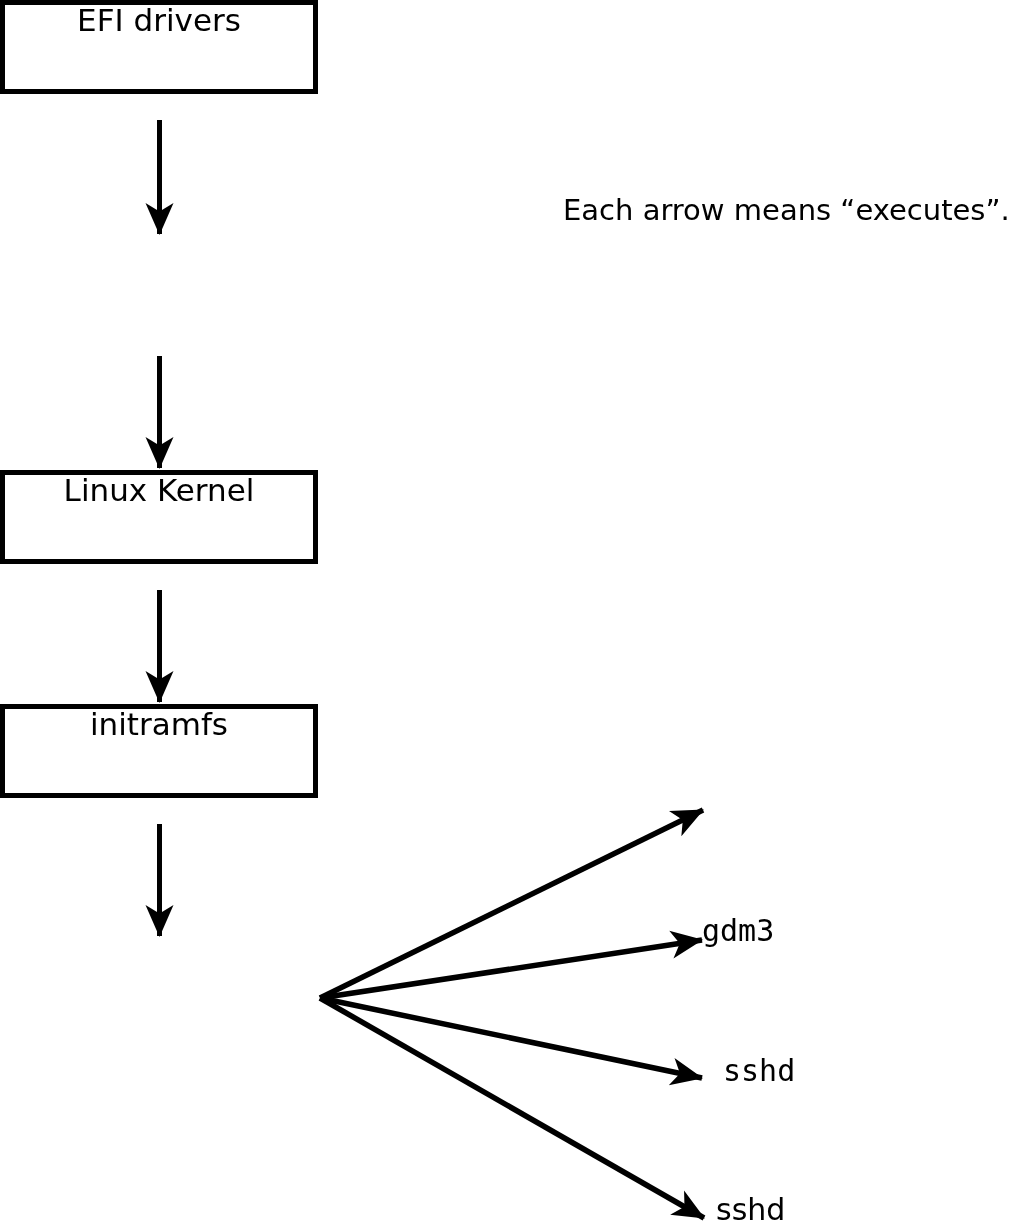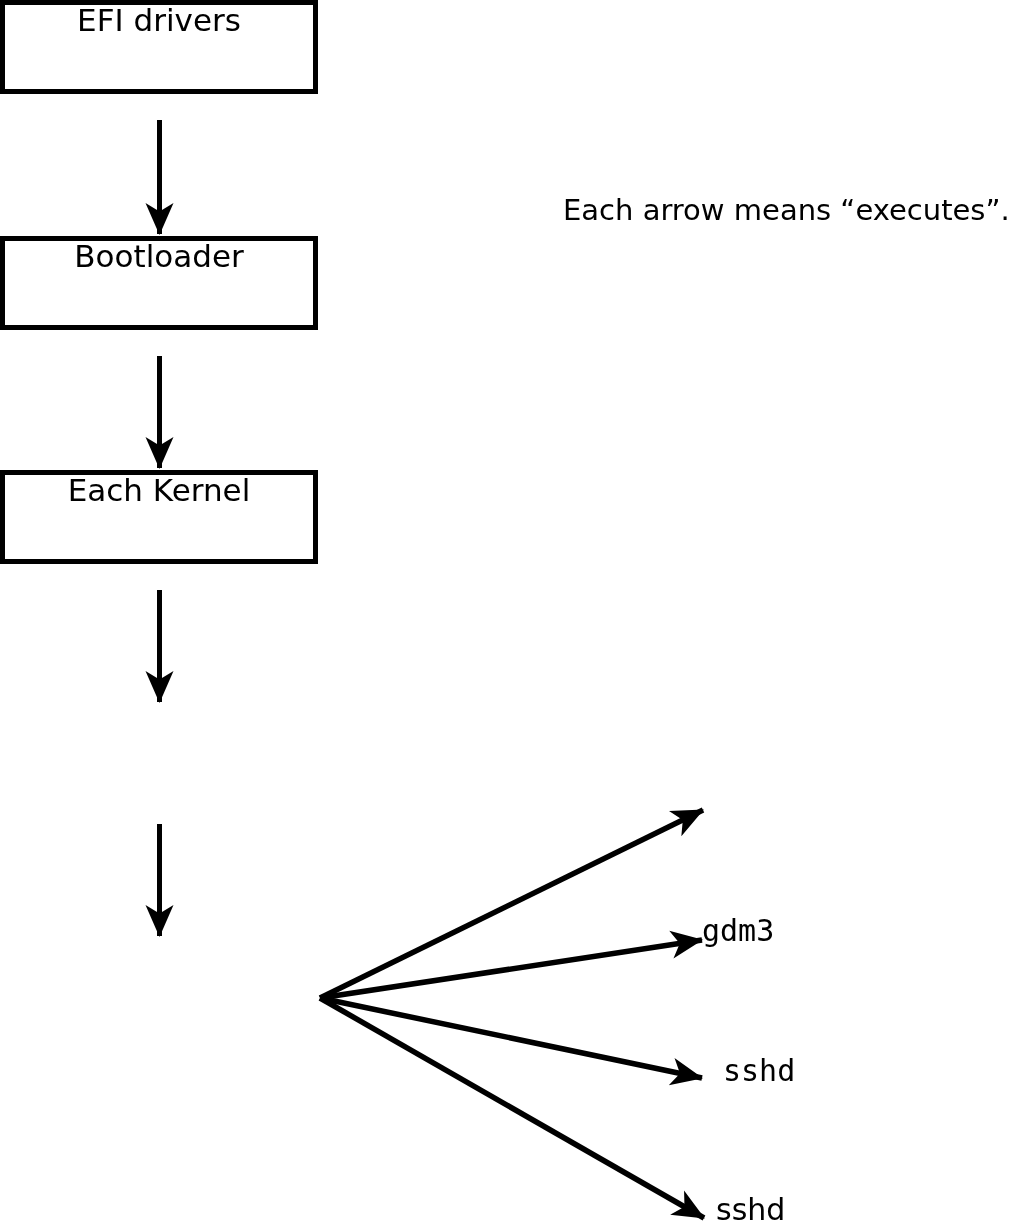--- a/index.html
+++ b/index.html
@@ -48,25 +48,25 @@
 
     <line x1="320" y1="998" x2="703" y2="810" stroke="#000000" stroke-width="5.5" marker-end="url(#ah)"></line>
     <line x1="320" y1="998" x2="702" y2="940" stroke="#000000" stroke-width="5.5" marker-end="url(#ah)"></line>
     <line x1="320" y1="998" x2="702" y2="1078" stroke="#000000" stroke-width="5.5" marker-end="url(#ah)"></line>
     <line x1="320" y1="998" x2="704" y2="1218" stroke="#000000" stroke-width="5.5" marker-end="url(#ah)"></line>
   </svg>
 
   <div class="node" style="top:0px">
     <span class="node-label">EFI drivers</span>
   </div>
-  <div class="node" style="top:236px">
-    <span class="node-label">Bootloader</span>
+  <div class="node" style="top:470px">
+    <span class="node-label">Linux Kernel</span>
   </div>
-  <div class="node" style="top:470px">
-    <span class="node-label">Each Kernel</span>
+  <div class="node" style="top:704px">
+    <span class="node-label">initramfs</span>
   </div>
 
   <div class="annotation">Each arrow means “executes”.</div>
 
   <div class="svc" style="left:702px; top:913px">gdm3</div>
   <div class="svc" style="left:723px; top:1053px">sshd</div>
   <div class="svc svc--sans" style="left:716px; top:1192px">sshd</div>
 
 </div>
 

